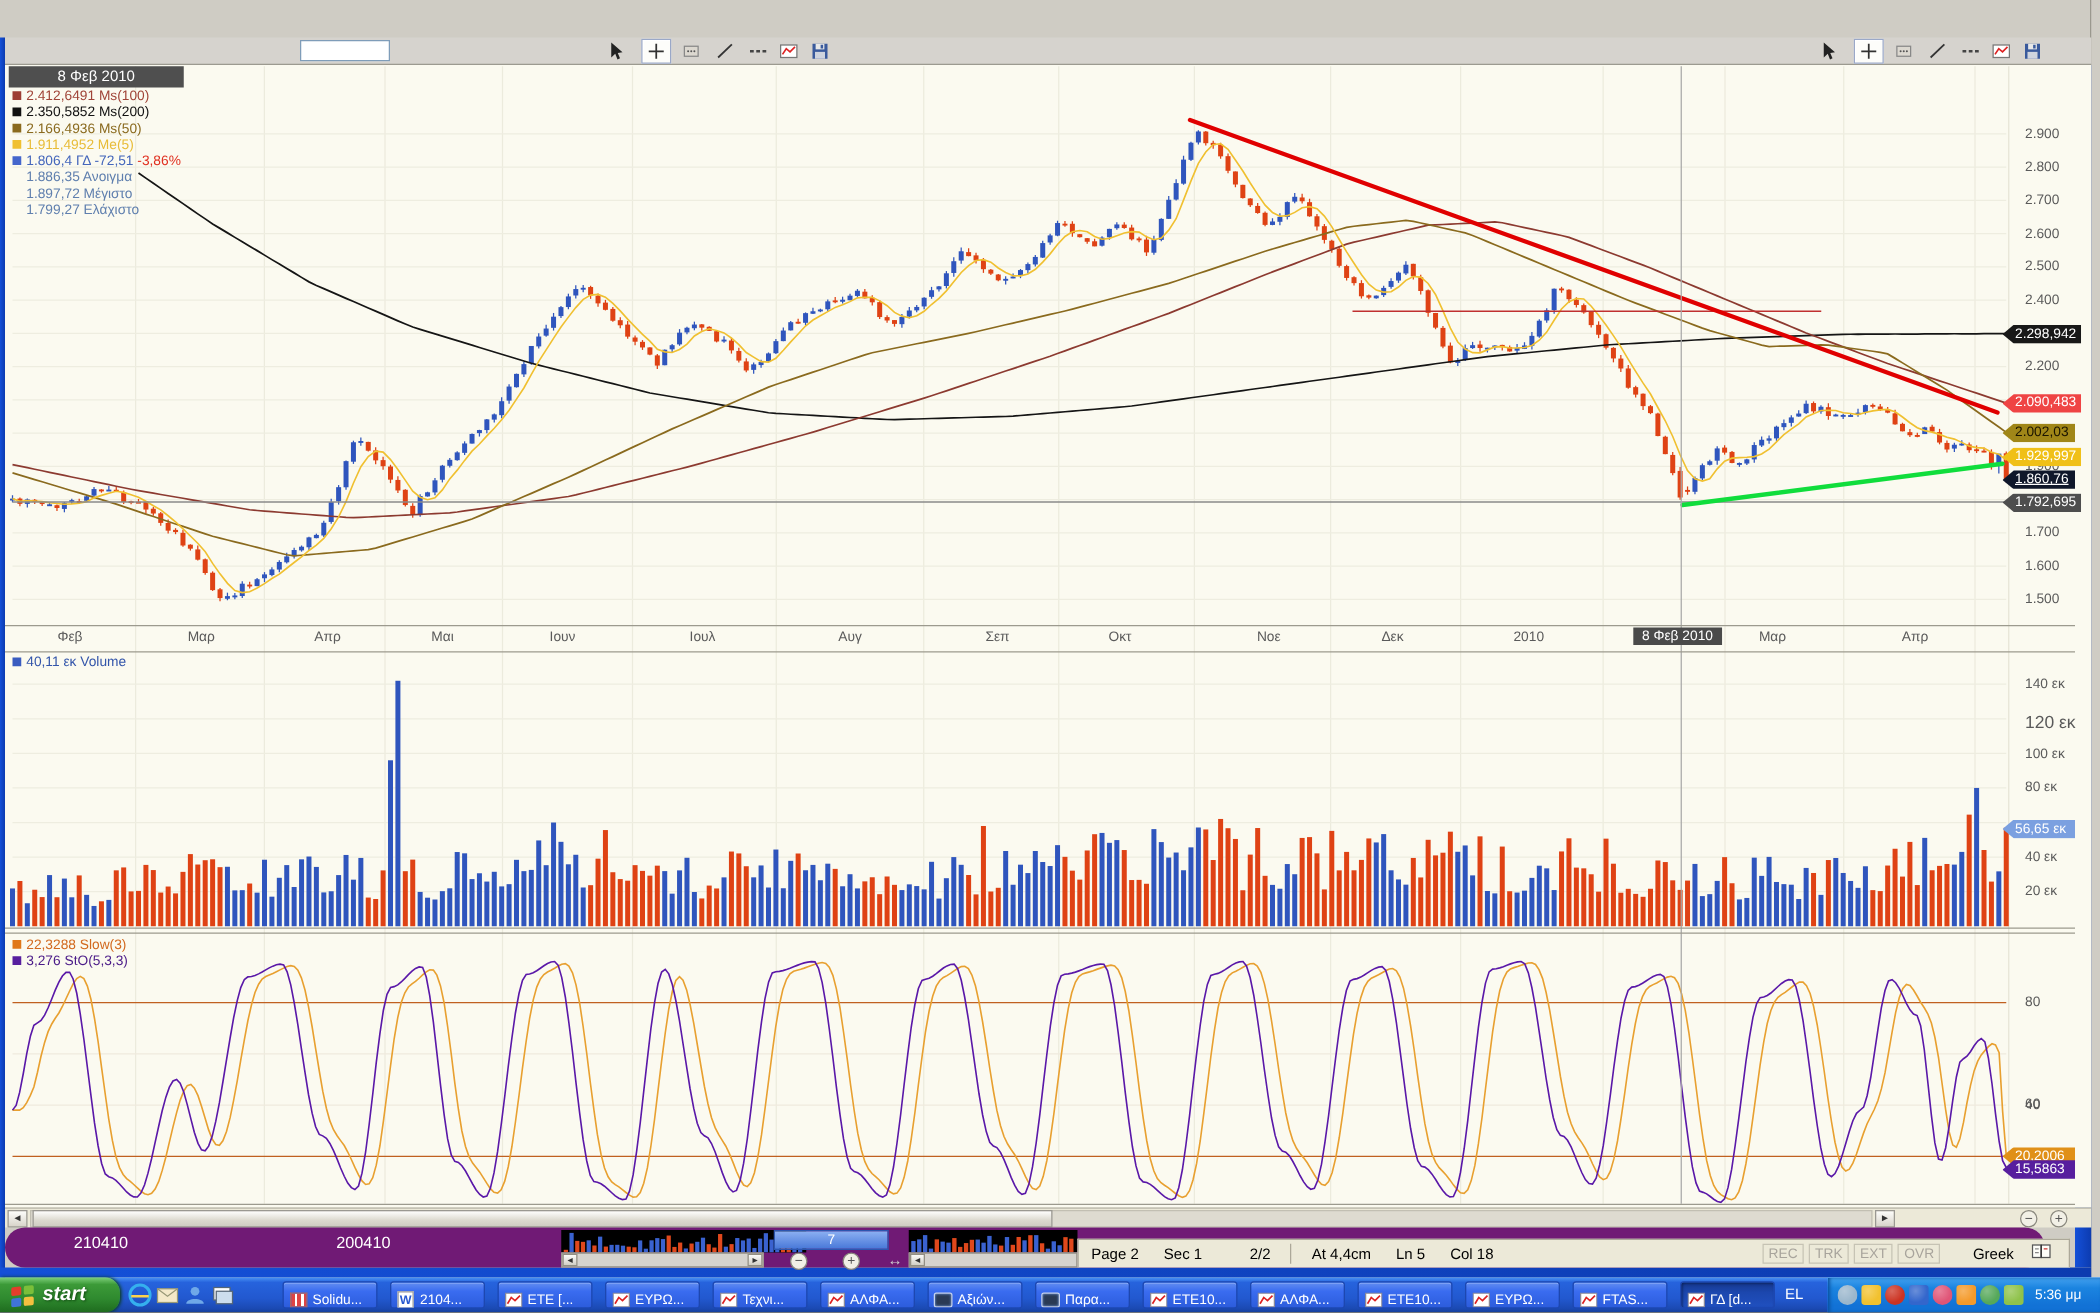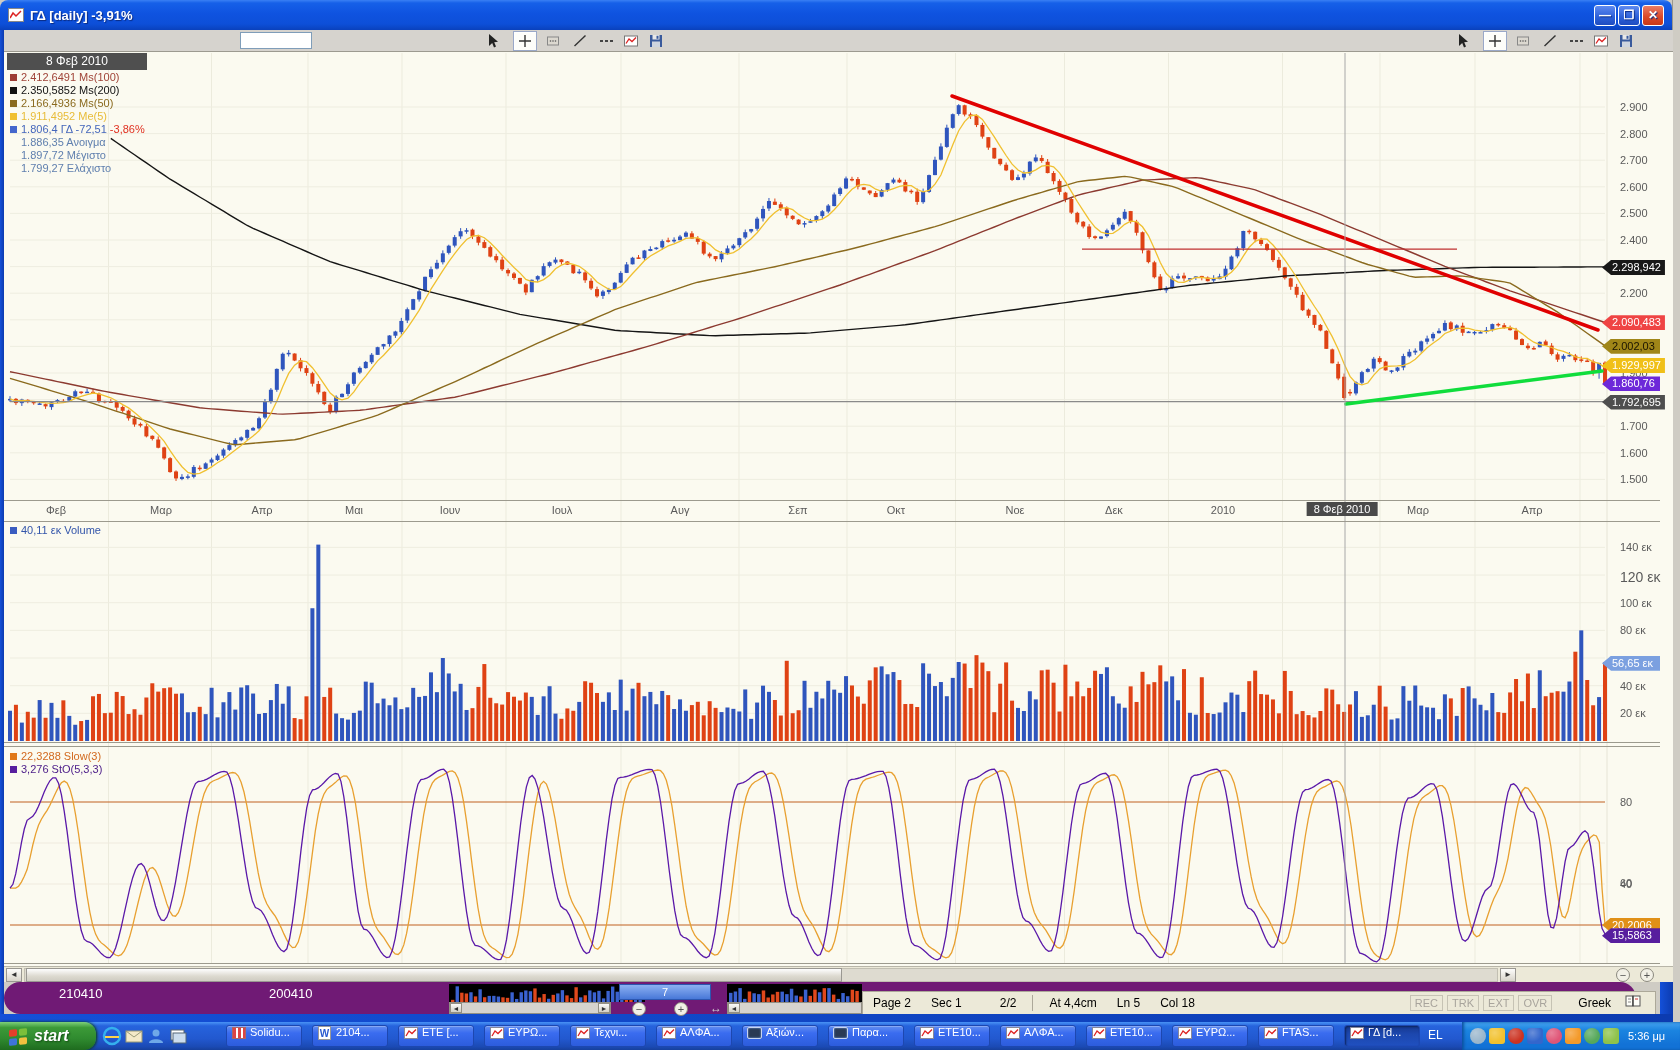--- a/index.html
+++ b/index.html
@@ -46,48 +46,36 @@
   .st{padding:0 10px;white-space:nowrap;}
   .stdim{color:#a8a49c;border:1px solid #c6c3b4;padding:1px 4px;margin:0 2px;font-size:11px;}
   
   .taskbar{left:0;top:1022px;width:1680px;height:28px;background:linear-gradient(180deg,#4993f5 0%,#2663dd 14%,#2258cf 60%,#1b4ab4 88%,#16409c 100%);display:flex;align-items:center;}
   .startbtn{position:absolute;left:0;top:0;height:28px;width:96px;border-radius:0 12px 12px 0;
     background:linear-gradient(180deg,#7ed07a 0%,#3c9a38 20%,#2f8a2f 60%,#1e6b1e 100%);
     display:flex;align-items:center;color:#fff;font-weight:bold;font-style:italic;font-size:16px;text-shadow:1px 1px 2px #124a12;padding-left:8px;box-shadow:1px 0 3px #0a3a0a;}
   .qlicon{position:absolute;top:4px;width:20px;height:20px;display:flex;align-items:center;justify-content:center;}
   .taskbtn{position:absolute;top:3px;height:22px;width:76px;border-radius:3px;border:1px solid #1d47b0;
     background:linear-gradient(180deg,#638ef0,#3a6cf0 35%,#2c5cdc);color:#fff;font-size:11px;
-    display:flex;align-items:flex-start;padding:0 4px;gap:4px;white-space:nowrap;overflow:hidden;box-shadow:inset 0 1px 0 #87a8f5;}
+    display:flex;align-items:flex-end;padding:0 4px;gap:4px;white-space:nowrap;overflow:hidden;box-shadow:inset 0 1px 0 #87a8f5;}
   .taskbtn.active{background:linear-gradient(180deg,#16388e,#1c47ae 40%,#2050c0);box-shadow:inset 1px 1px 2px #0c245e;}
   .taskbtn .ticon{flex:0 0 auto;width:15px;height:13px;display:flex;align-items:center;justify-content:center;}
   .tray{position:absolute;right:0;top:0;height:28px;width:218px;background:linear-gradient(180deg,#44a2f0 0%,#1b84e0 30%,#1272d6 80%);box-shadow:inset 2px 0 3px #0c52a0;display:flex;align-items:center;padding-left:8px;gap:3px;}
   .trayicon{width:16px;height:16px;flex:0 0 auto;}
   .clock{color:#fff;font-size:11px;margin-left:6px;white-space:nowrap;}
   .el{position:absolute;left:1428px;top:6px;color:#fff;font-size:12px;}
   .wordicon{width:13px;height:14px;background:#fff;border:1px solid #999;color:#2a5ad0;font-size:10px;font-weight:bold;text-align:center;line-height:13px;}
   .monicon{width:15px;height:12px;background:#2a3a55;border:1px solid #c8d4ee;border-radius:2px;box-shadow:inset 0 0 2px #7fb0ff;}
   .solicon{width:14px;height:12px;background:repeating-linear-gradient(90deg,#d44 0 3px,#fff 3px 5px);border:1px solid #a66;}
 </style>
 </head>
 <body>
 
 <div class="screen">
 
-  <div class="abs titlebar">
-    <span class="titleicon">
-      <svg width="12" height="10">
-          <polyline points="0,8 3,3 6,6 11,1" fill="none" stroke="#d22" stroke-width="1.5"></polyline>
-        </svg>
-    </span>
-    <span>ΓΔ [daily] -3,91%</span>
-    <span style="flex:1"></span>
-    <span class="winbtn min" style="margin-right:2px">—</span>
-    <span class="winbtn max" style="margin-right:2px">❐</span>
-    <span class="winbtn close" style="margin-right:8px">✕</span>
-  </div>
   <div class="abs behindwin"></div>
 
   <div class="abs winborder" style="left:0;top:30px;width:4px;height:992px"></div>
   <div class="abs winborder" style="left:1660px;top:52px;width:13px;height:962px"></div>
   <div class="abs winborder" style="left:0;top:1014px;width:1673px;height:8px"></div>
 
   <div class="abs toolbar">
     <span class="tb-input"></span>
     <span id="tools-left"><span class="tool" style="left: 478px;">
           <svg width="16" height="16" viewBox="0 0 16 16">
@@ -1053,21 +1041,21 @@
         <div style="left: 1620px; top: 234px; font-size: 11px; color: rgb(90, 90, 90); position: absolute;">2.400</div>
         <div style="left: 1620px; top: 287.2px; font-size: 11px; color: rgb(90, 90, 90); position: absolute;">2.200</div>
         <div style="left: 1620px; top: 367px; font-size: 11px; color: rgb(90, 90, 90); position: absolute;">1.900</div>
         <div style="left: 1620px; top: 420.2px; font-size: 11px; color: rgb(90, 90, 90); position: absolute;">1.700</div>
         <div style="left: 1620px; top: 446.8px; font-size: 11px; color: rgb(90, 90, 90); position: absolute;">1.600</div>
         <div style="left: 1620px; top: 473.4px; font-size: 11px; color: rgb(90, 90, 90); position: absolute;">1.500</div>
         <div class="badge" style="top: 259.893px; background: rgb(24, 24, 24); color: rgb(255, 255, 255);">2.298,942</div>
         <div class="badge" style="top: 315.327px; background: #ef4444; color: rgb(255, 255, 255);">2.090,483</div>
         <div class="badge" style="top: 338.868px; background: rgb(160, 134, 24); color: rgb(26, 20, 0);">2.002,03</div>
         <div class="badge" style="top: 358.02px; background: rgb(240, 192, 24); color: rgb(255, 255, 255);">1.929,997</div>
-        <div class="badge" style="top: 376.427px; background: #6d28d9; color: rgb(255, 255, 255);">1.860,76</div>
+        <div class="badge" style="top: 376.427px; background: #0f172a; color: rgb(255, 255, 255); text-decoration: underline;">1.860,76</div>
         <div class="badge" style="top: 394.542px; background: rgb(78, 78, 78); color: rgb(255, 255, 255);">1.792,695</div>
         <div class="mlabel" style="left: 56px;">Φεβ</div>
         <div class="mlabel" style="left: 161px;">Μαρ</div>
         <div class="mlabel" style="left: 262px;">Απρ</div>
         <div class="mlabel" style="left: 354px;">Μαι</div>
         <div class="mlabel" style="left: 450px;">Ιουν</div>
         <div class="mlabel" style="left: 562px;">Ιουλ</div>
         <div class="mlabel" style="left: 680px;">Αυγ</div>
         <div class="mlabel" style="left: 798px;">Σεπ</div>
         <div class="mlabel" style="left: 896px;">Οκτ</div>

